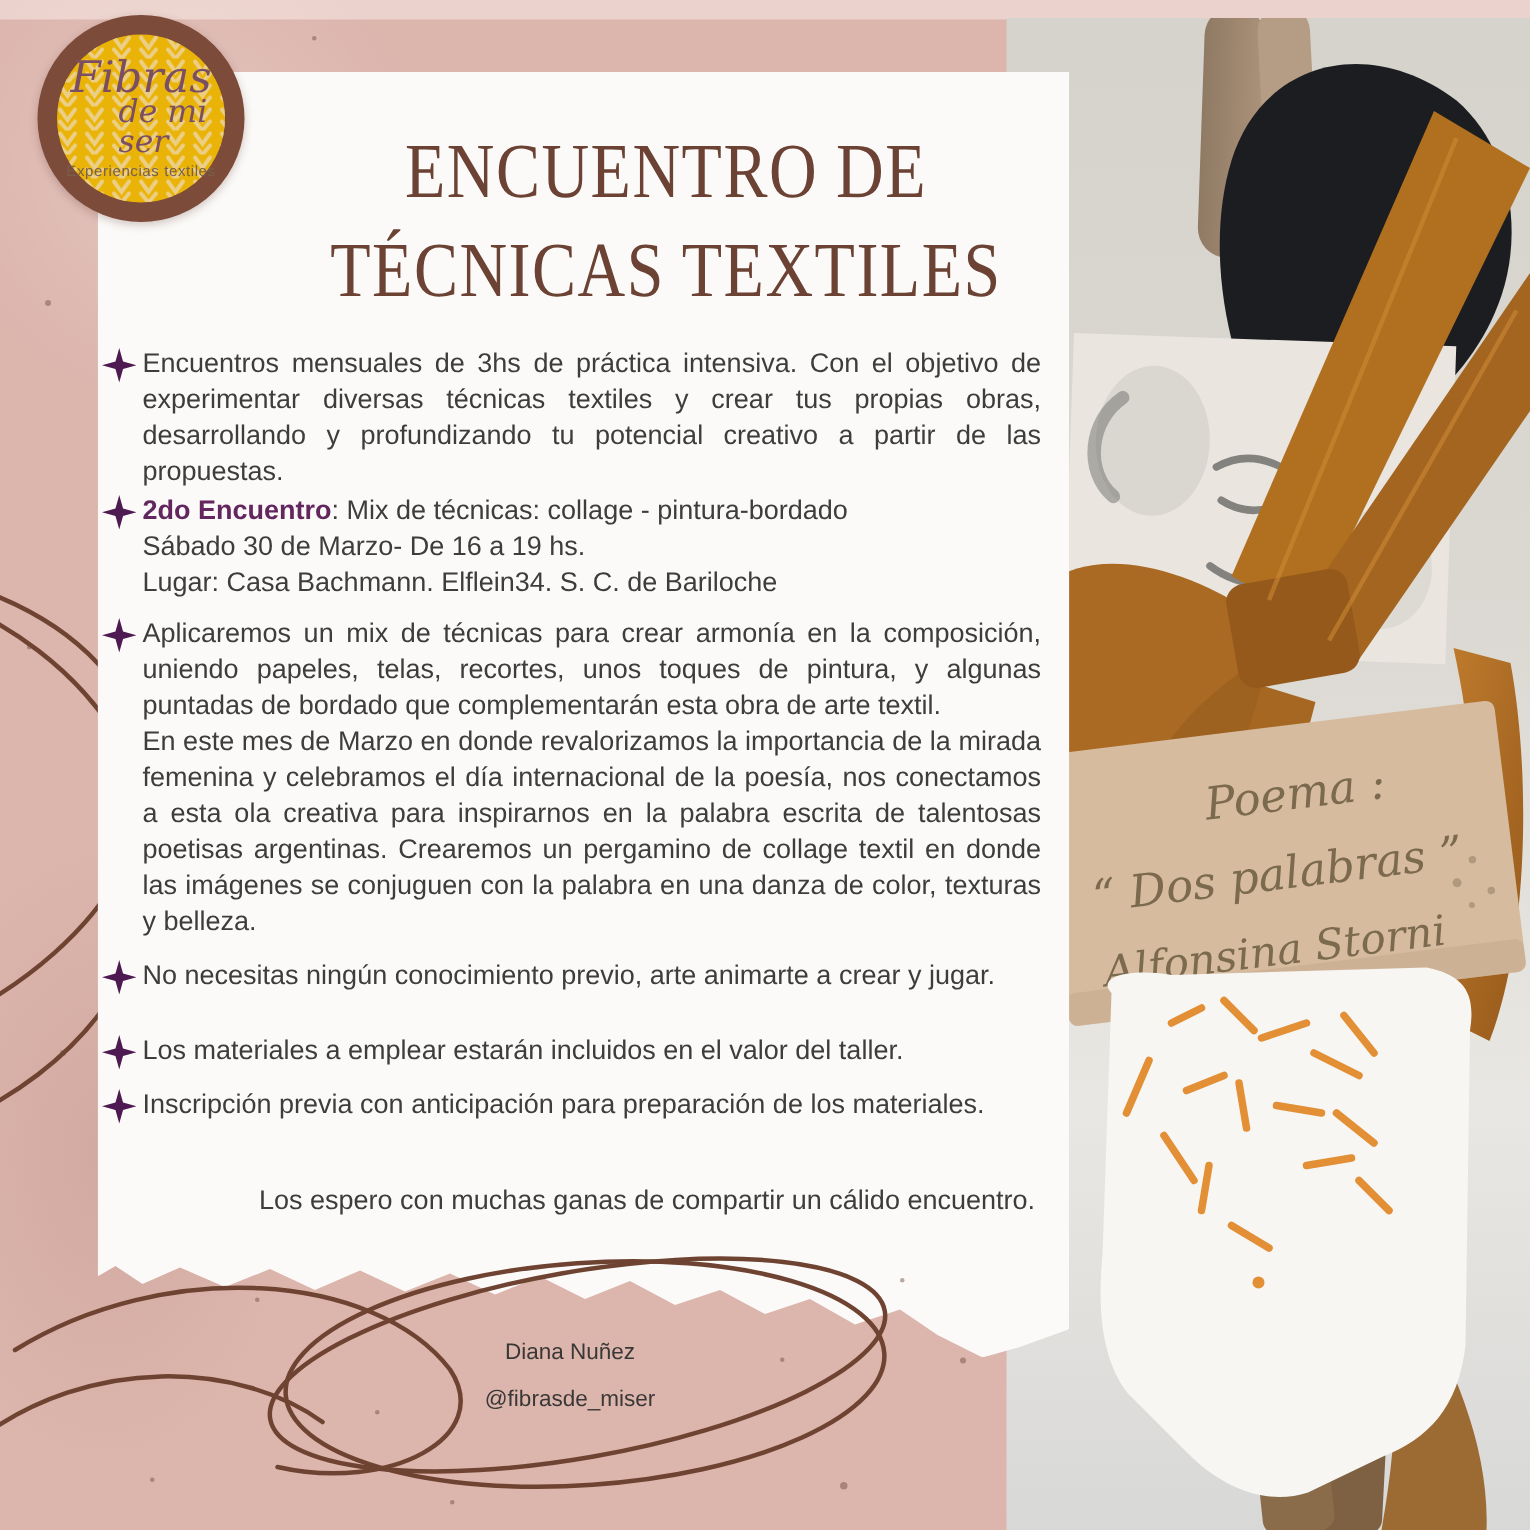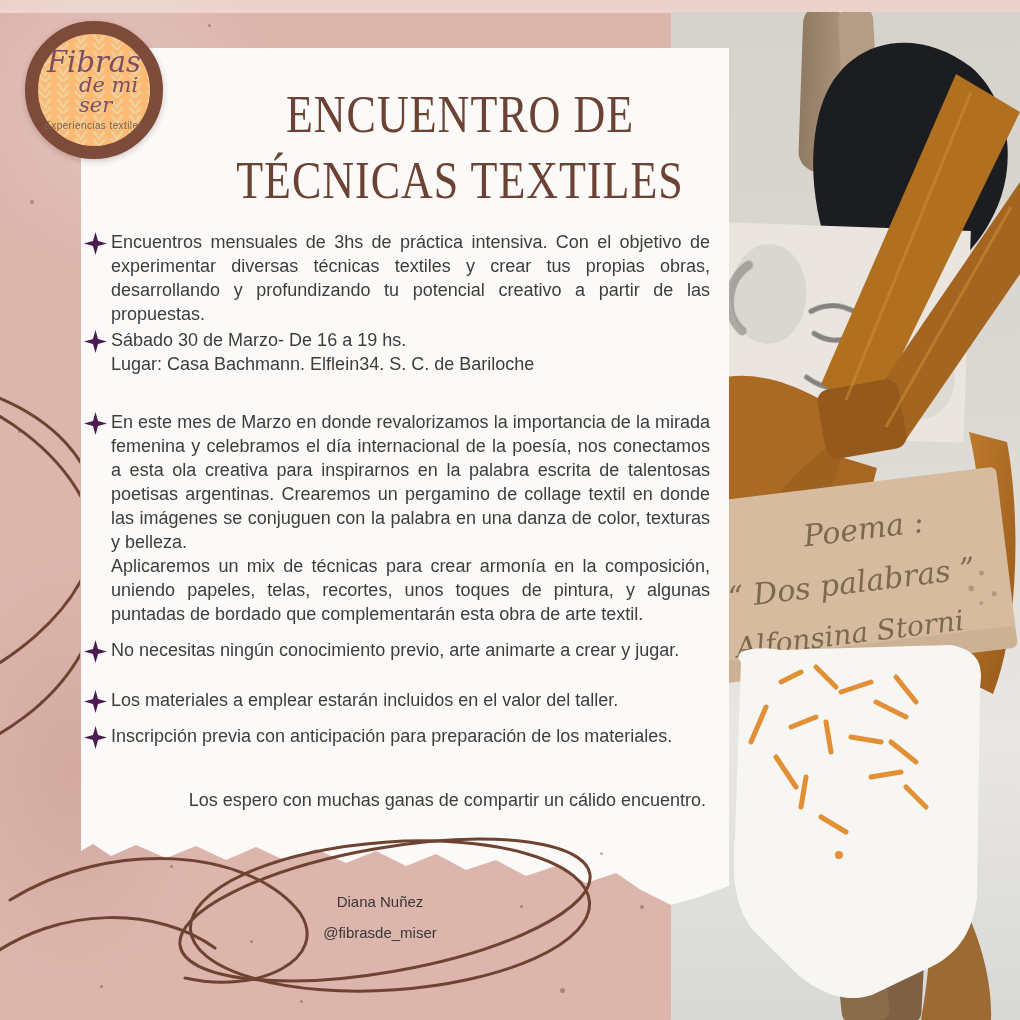--- a/index.html
+++ b/index.html
@@ -15,30 +15,30 @@
   .dot{position:absolute;border-radius:50%;background:#6f4a3a;opacity:.45;z-index:3;}
 
   
   .photo{position:absolute;left:671px;top:12px;width:349px;height:1008px;z-index:1;
     background:linear-gradient(180deg,#d6d3cc 0%,#dbd8d2 38%,#e9e7e3 72%,#d8d8d7 100%);}
   .photo svg{position:absolute;left:0;top:0;}
 
   
   .card{position:absolute;left:65px;top:48px;width:648px;height:857px;background:#fbfaf8;z-index:2;
     box-shadow:0 3px 10px rgba(90,50,40,.20);
-    clip-path:polygon(0px 0px,648px 0px,648px 838px,615px 850px,590px 857px,560px 842px,535px 825px,505px 835px,475px 818px,445px 828px,415px 812px,385px 822px,355px 806px,325px 818px,295px 803px,265px 815px,235px 801px,205px 813px,175px 799px,145px 812px,115px 798px,85px 810px,55px 797px,30px 808px,12px 796px,0px 803px);margin-left:16px;}
+    clip-path:polygon(0px 0px,648px 0px,648px 838px,615px 850px,590px 857px,560px 842px,535px 825px,505px 835px,475px 818px,445px 828px,415px 812px,385px 822px,355px 806px,325px 818px,295px 803px,265px 815px,235px 801px,205px 813px,175px 799px,145px 812px,115px 798px,85px 810px,55px 797px,30px 808px,12px 796px,0px 803px);}
 
   
   .title{position:absolute;left:115px;right:5px;top:34px;text-align:center;
     font-family:"Liberation Serif",serif;color:#6b4233;font-size:44px;line-height:56px;
     letter-spacing:1px;transform:scaleY(1.18);transform-origin:top center;}
 
   
-  .logo{position:absolute;left:25px;top:21px;width:138px;height:138px;border-radius:50%;
-    background:#fdba74;border:13px solid #7d4b3a;box-sizing:border-box;z-index:5;
+  .logo{position:absolute;left:25px;top:10px;width:138px;height:138px;border-radius:50%;
+    background:#eab308;border:13px solid #7d4b3a;box-sizing:border-box;z-index:5;
     box-shadow:0 2px 6px rgba(80,40,30,.25);text-decoration:underline;}
   .logo-inner{position:absolute;inset:0;border-radius:50%;overflow:hidden;}
   .logo-text{position:absolute;inset:0;display:flex;flex-direction:column;align-items:center;justify-content:center;z-index:1;}
   .logo-script{font-family:"DejaVu Serif",serif;font-style:italic;color:#7b4f63;line-height:.95;}
   .logo-l1{font-size:29px;}
   .logo-l2{font-size:21px;margin-left:41px;}
   .logo-tag{font-family:"Liberation Sans",sans-serif;font-size:10px;color:#77604c;margin-top:4px;letter-spacing:.4px;}
 
   
   .content{position:absolute;left:3px;top:0;width:642px;color:#3e3d3c;font-size:18px;line-height:24px;}
@@ -179,28 +179,31 @@
 
     <div class="content">
 
       <div class="bullet" style="top:182px;">
         <span class="star"></span>
         <span>Encuentros mensuales de 3hs de práctica intensiva. Con el objetivo de experimentar diversas técnicas textiles y crear tus propias obras, desarrollando y profundizando tu potencial creativo a partir de las propuestas.</span>
       </div>
 
       <div class="bullet" style="top:280px;">
         <span class="star"></span>
+        <div class="line">
+          <span class="lead">2do Encuentro</span><span>: Mix de técnicas: collage - pintura-bordado</span>
+        </div>
         <div class="line">Sábado 30 de Marzo- De 16 a 19 hs.</div>
         <div class="line">Lugar: Casa Bachmann. Elflein34. S. C. de Bariloche</div>
       </div>
 
       <div class="bullet" style="top:362px;">
         <span class="star"></span>
+        <div>Aplicaremos un mix de técnicas para crear armonía en la composición, uniendo papeles, telas, recortes, unos toques de pintura, y algunas puntadas de bordado que complementarán esta obra de arte textil.</div>
         <div>En este mes de Marzo en donde revalorizamos la importancia de la mirada femenina y celebramos el día internacional de la poesía, nos conectamos a esta ola creativa para inspirarnos en la palabra escrita de talentosas poetisas argentinas. Crearemos un pergamino de collage textil en donde las imágenes se conjuguen con la palabra en una danza de color, texturas y belleza.</div>
-        <div>Aplicaremos un mix de técnicas para crear armonía en la composición, uniendo papeles, telas, recortes, unos toques de pintura, y algunas puntadas de bordado que complementarán esta obra de arte textil.</div>
       </div>
 
       <div class="bullet" style="top:590px;">
         <span class="star"></span>
         <span>No necesitas ningún conocimiento previo, arte animarte a crear y jugar.</span>
       </div>
 
       <div class="bullet" style="top:640px;">
         <span class="star"></span>
         <span>Los materiales a emplear estarán incluidos en el valor del taller.</span>

